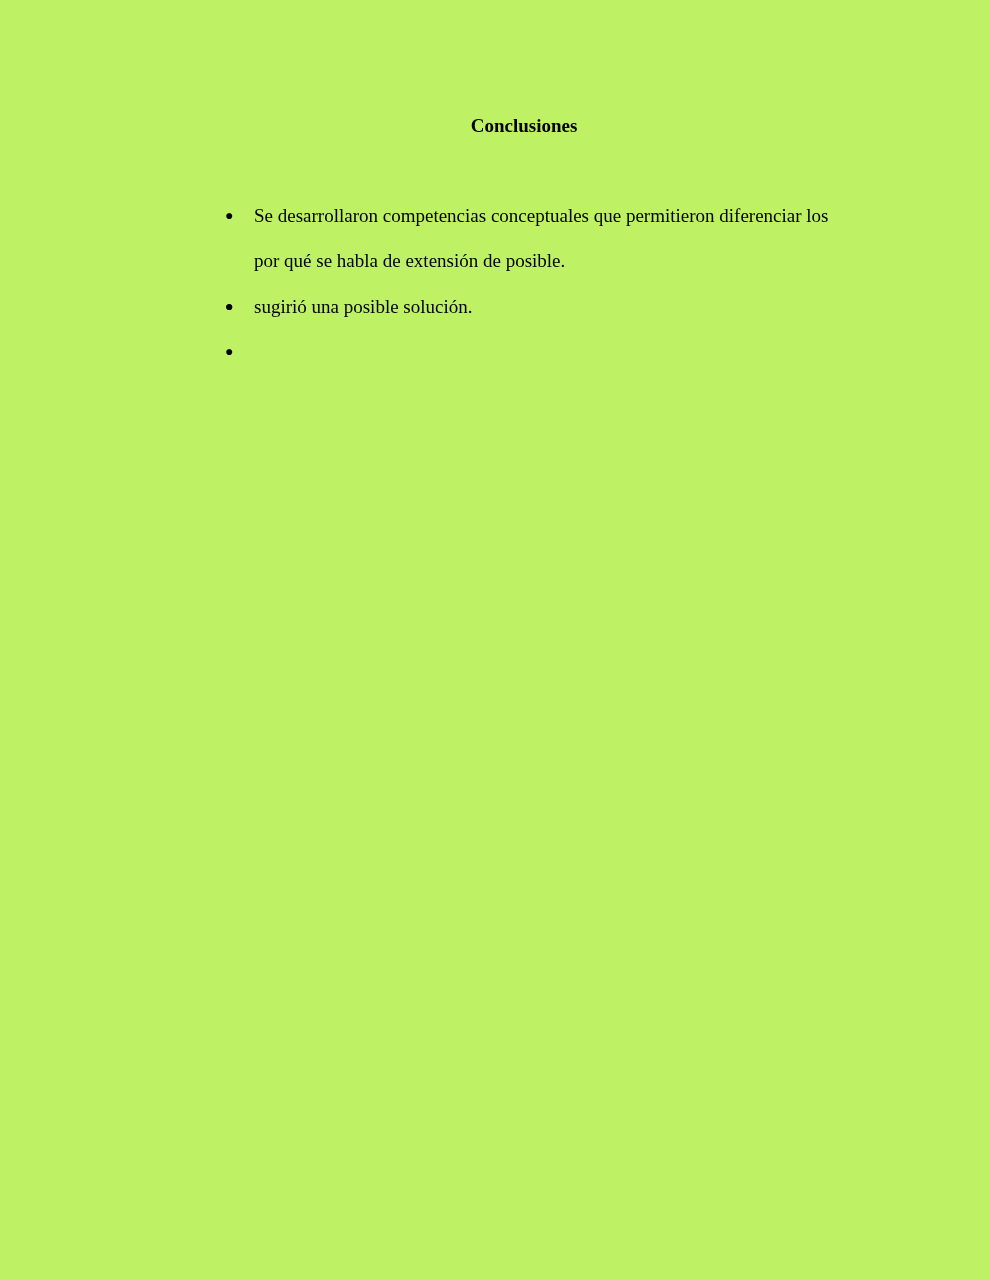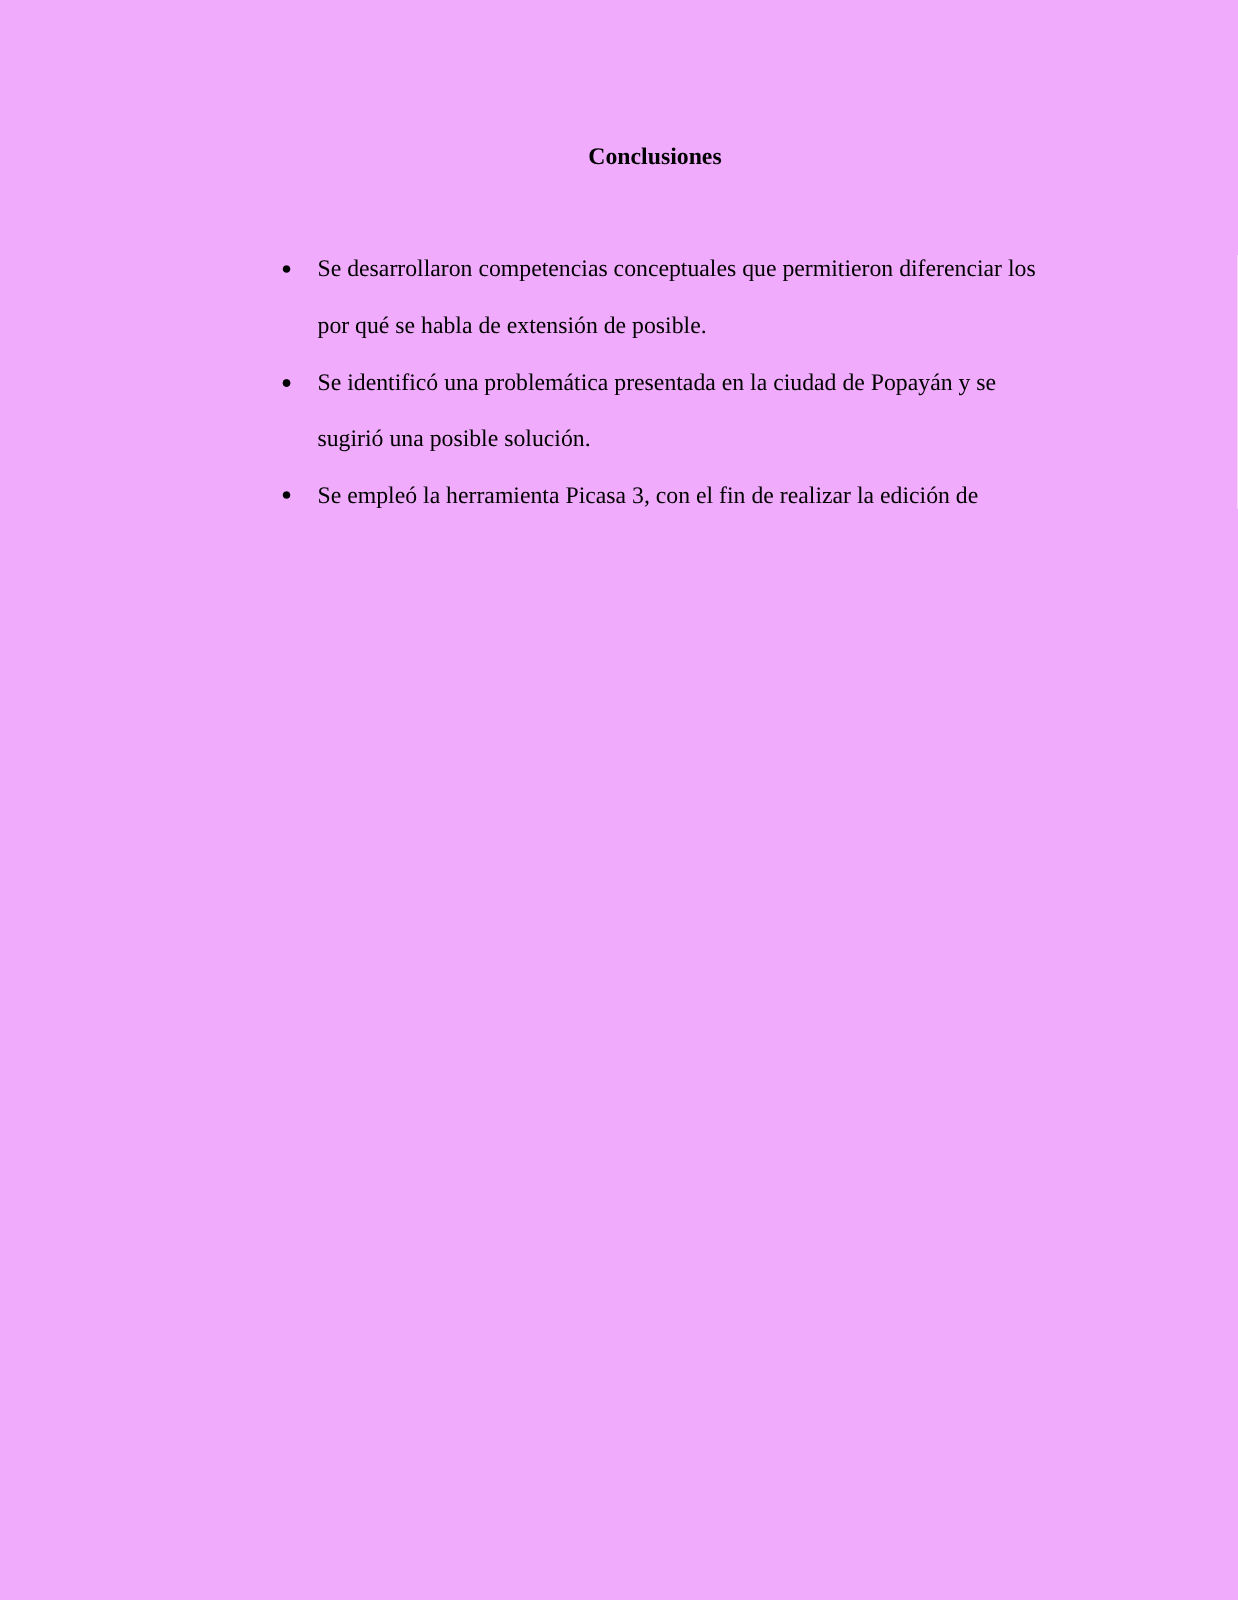--- a/index.html
+++ b/index.html
@@ -13,21 +13,21 @@
       position: relative;
       overflow: hidden;
       font-family: "Liberation Serif", serif;
       color: #000000;
     }
     .page {
       position: absolute;
       left: 0; top: 0;
       width: 990px;
       height: 1280px;
-      background: #f0abfc;
+      background: #bef264;
     }
     .title {
       position: absolute;
       top: 114px;
       left: 0;
       width: 1048px;
       text-align: center;
       font-weight: bold;
       font-size: 19px;
       line-height: 24px;
@@ -73,21 +73,19 @@
     <li class="item">
       <span class="bullet">●</span>
       <span class="line">Se desarrollaron competencias conceptuales que permitieron diferenciar los</span>
       <span class="line">por qué se habla de extensión de posible.</span>
     </li>
     <li class="item">
       <span class="bullet">●</span>
     </li>
     <li class="item">
       <span class="bullet">●</span>
-      <span class="line">Se identificó una problemática presentada en la ciudad de Popayán y se</span>
       <span class="line">sugirió una posible solución.</span>
     </li>
     <li class="item">
       <span class="bullet">●</span>
-      <span class="line">Se empleó la herramienta Picasa 3, con el fin de realizar la edición de</span>
     </li>
   </ul>
 </div>
 
 </body></html>

